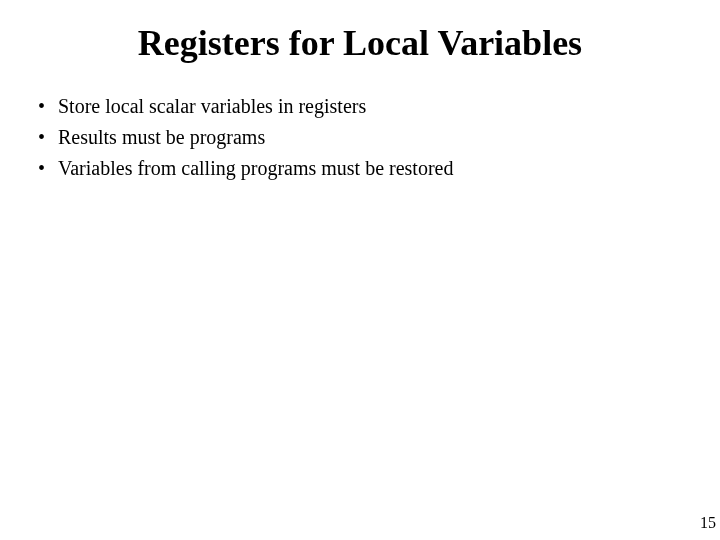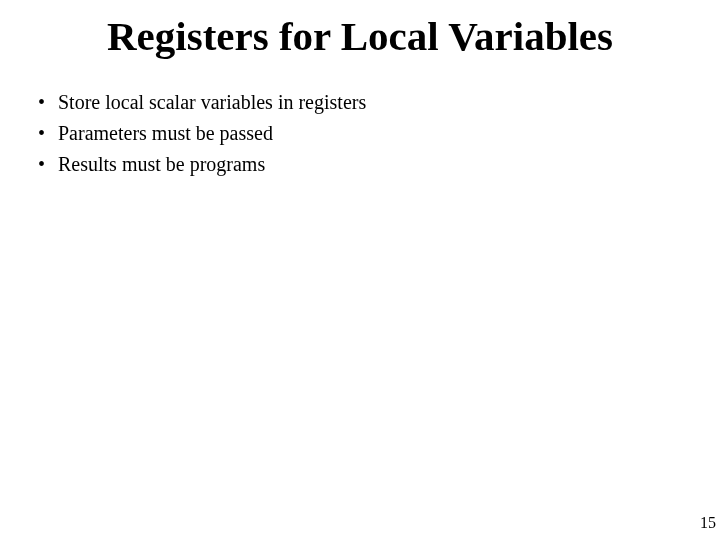--- a/index.html
+++ b/index.html
@@ -13,24 +13,24 @@
     position: relative;
     overflow: hidden;
   }
   .slide {
     width: 720px;
     height: 540px;
     position: relative;
     box-sizing: border-box;
   }
   .title {
-    font-size: 41px;
+    font-size: 36px;
     font-weight: bold;
     text-align: center;
-    padding-top: 12px;
+    padding-top: 22px;
     padding-bottom: 10px;
   }
   .body {
     padding: 20px 30px 0 30px;
   }
   ul.bullets {
     list-style: none;
     padding: 0;
     margin: 0;
   }
@@ -55,18 +55,18 @@
   }
 </style>
 </head>
 <body>
 
 <div class="slide">
   <div class="title">Registers for Local Variables</div>
   <div class="body">
     <ul class="bullets">
       <li>Store local scalar variables in registers</li>
-      <li>Parameters must be passed</li>
       <li>Results must be programs</li>
+      <li>Variables from calling programs must be restored</li>
     </ul>
   </div>
   <div class="pagenum">15</div>
 </div>
 
 </body></html>

